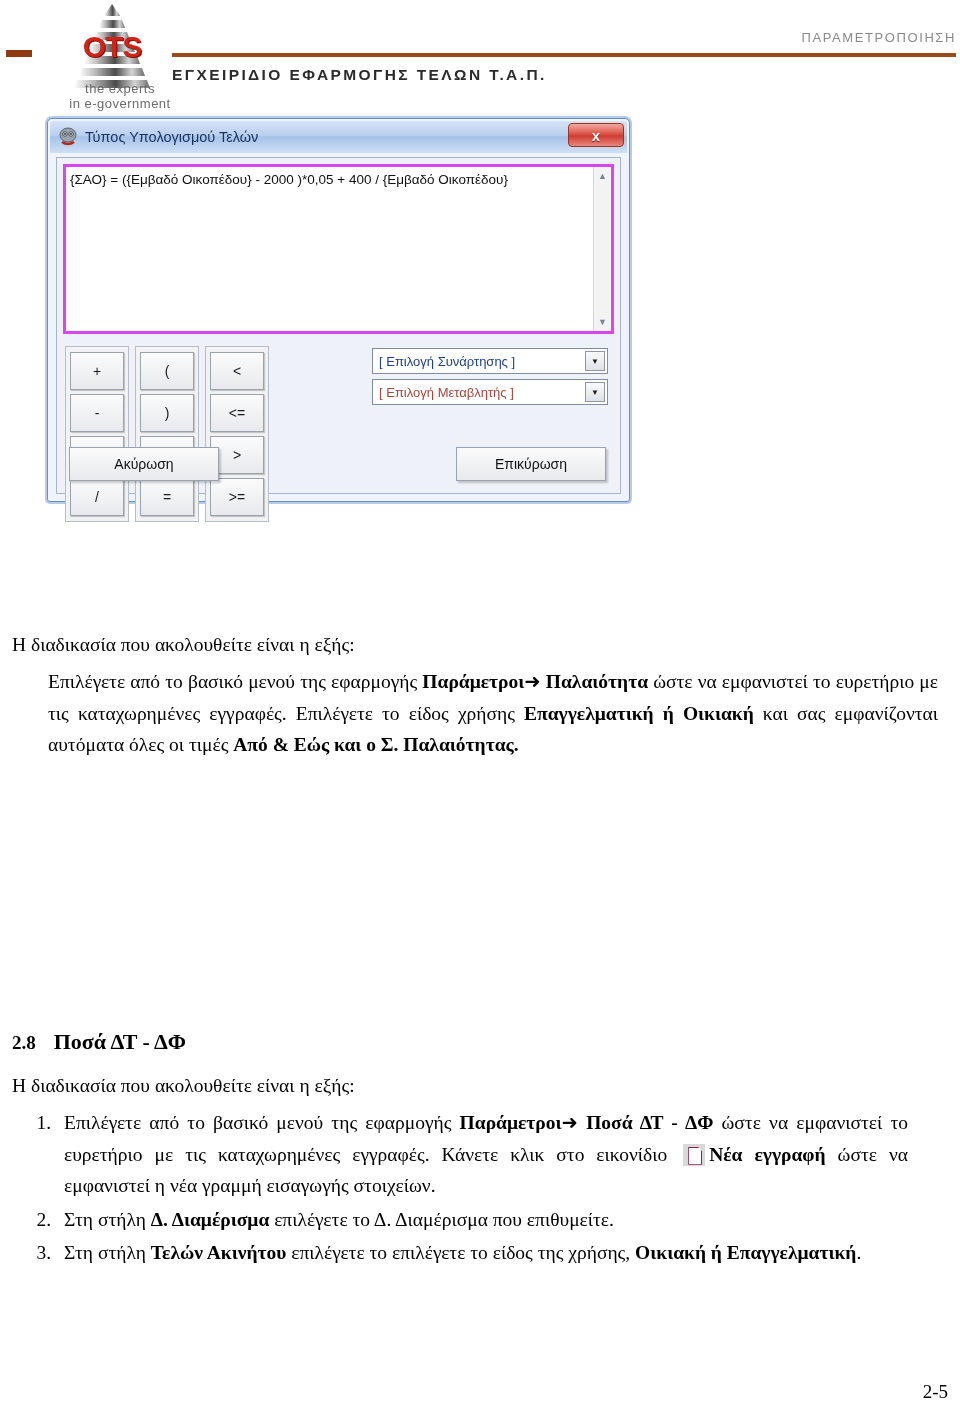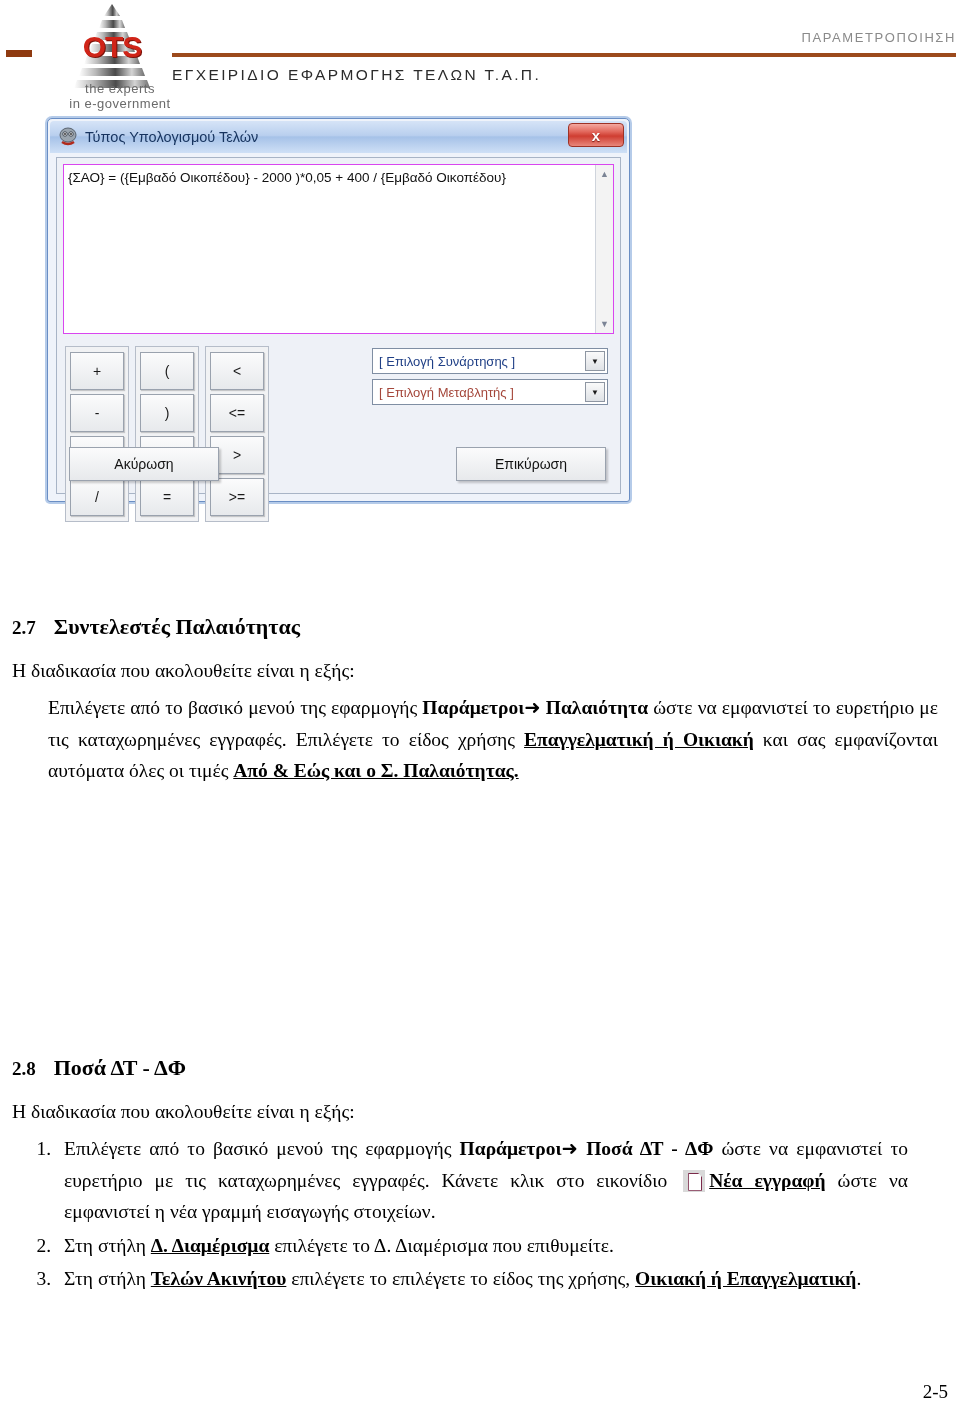--- a/index.html
+++ b/index.html
@@ -43,21 +43,21 @@
     background:#9c4a1c;
   }
   .hdr-right {
     position:absolute; right:4px; top:30px;
     font-family:"Liberation Sans", sans-serif;
     font-size:13px; color:#8a8a8a; letter-spacing:1.6px;
   }
   .hdr-manual {
     position:absolute; left:172px; top:66px;
     font-family:"Liberation Sans", sans-serif;
-    font-weight:normal; font-size:15.5px; color:#2b2b2b;
+    font-weight:bold; font-size:15.5px; color:#2b2b2b;
     letter-spacing:2.4px;
   }
 
   
   .dlg1 {
     position:absolute; left:47px; top:118px; width:583px; height:384px;
     background:#eff3fa;
     border:1px solid #6a8ec4;
     border-radius:5px 5px 3px 3px;
     box-shadow:0 0 0 2px rgba(120,160,215,0.55);
@@ -90,21 +90,21 @@
     display:flex; align-items:center; justify-content:center;
     text-shadow:0 1px 1px #7d1b12;
   }
   .dlg1-body {
     position:absolute; left:8px; top:38px; right:8px; bottom:7px;
     background:#eef1f7;
     border:1px solid #a8b4c6;
   }
   .expr-box {
     position:absolute; left:6px; top:6px; right:6px; height:170px;
-    background:#fff; border:1px solid #d946ef;
+    background:#fff; border:3px solid #d946ef;
     display:flex;
   }
   .expr-text {
     flex:1; padding:5px 4px 0 4px;
     font-family:"Liberation Sans", sans-serif;
     font-size:13.5px; color:#111; white-space:nowrap; overflow:hidden;
   }
   .expr-scroll {
     width:18px; background:#f3f3f3; border-left:1px solid #cfd4dc;
     position:relative;
@@ -181,21 +181,21 @@
     display:flex; gap:18px; align-items:baseline;
   }
   h2.sec .num { font-size:19px; }
   p.para {
     font-size:19.5px; line-height:1.55; margin:16px 0 0 12px;
   }
   p.indent {
     margin:6px 0 0 48px; text-align:justify; width:890px;
     font-size:19.5px; line-height:1.62;
   }
-  b.u { font-weight:bold; text-decoration:underline; }
+  b.u { font-weight:bold; }
   b.nb { font-weight:bold; }
   .arrowg { font-family:"DejaVu Sans", sans-serif; font-weight:bold; }
 
   ol.steps {
     margin:6px 0 0 0; padding:0 0 0 56px;
     font-size:19.5px; line-height:1.62;
     width:908px;
   }
   ol.steps > li { margin-bottom:2px; text-align:justify; padding-left:8px; }
   .newdoc-icon {
@@ -308,24 +308,20 @@
       </div>
     </div>
 
     <div class="btn-wide btn-cancel">Ακύρωση</div>
     <div class="btn-wide btn-ok">Επικύρωση</div>
   </div>
 </div>
 
 <div class="content">
 
-  <h2 class="sec">
-    <span class="num">2.7</span>
-    <span>Συντελεστές Παλαιότητας</span>
-  </h2>
 
   <p class="para">Η διαδικασία που ακολουθείτε είναι η εξής:</p>
 
   <p class="indent">
     <span>Επιλέγετε από το βασικό μενού της εφαρμογής </span><b class="nb">Παράμετροι</b><span class="arrowg">➜</span> <b class="nb">Παλαιότητα</b><span> ώστε να εμφανιστεί το ευρετήριο με τις καταχωρημένες εγγραφές. Επιλέγετε το είδος χρήσης </span><b class="u">Επαγγελματική ή Οικιακή</b><span> και σας εμφανίζονται αυτόματα όλες οι τιμές </span><b class="u">Από &amp; Εώς και ο Σ. Παλαιότητας.</b>
   </p>
 
   <div style="height:268px"></div>
 
   <h2 class="sec">

